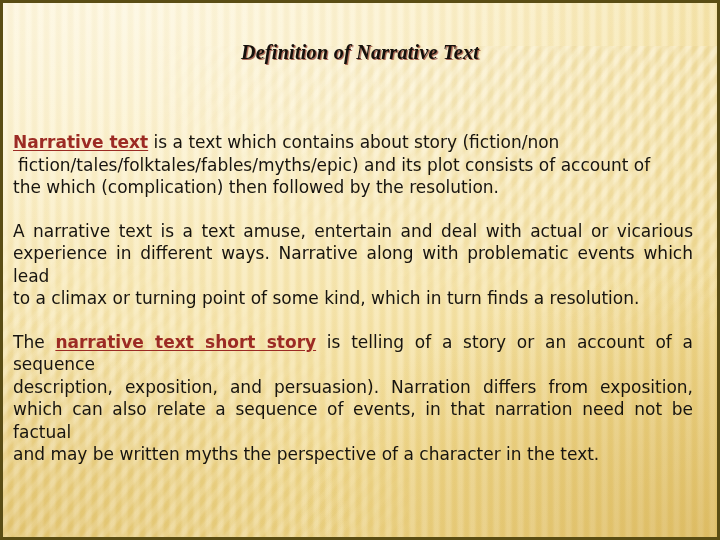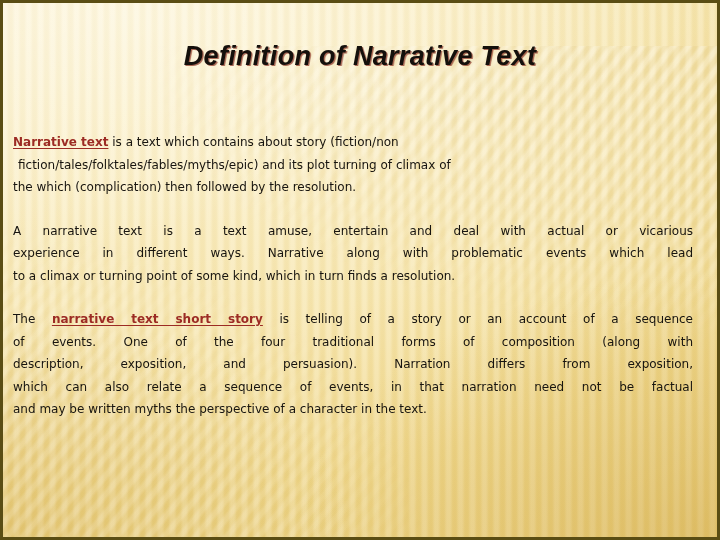--- a/index.html
+++ b/index.html
@@ -98,40 +98,40 @@
     position: absolute;
     inset: 0;
   }
 
   .slide-title {
     position: absolute;
     left: 0;
     right: 0;
     top: 38px;
     text-align: center;
-    font-family: Liberation Sans, sans-serif;
+    font-family: Liberation Serif, serif;
     font-weight: 700;
     font-style: italic;
-    font-size: 27px;
+    font-size: 20px;
     letter-spacing: 0.3px;
     color: #14100c;
     text-shadow:
       1px 1px 0 rgba(138, 44, 30, 0.55),
       1.6px 1.3px 0 rgba(120, 38, 26, 0.30);
     white-space: nowrap;
   }
 
   .body {
     position: absolute;
     left: 10px;
     top: 128px;
     width: 680px;
     color: #17140f;
     font-family: "DejaVu Sans", sans-serif;
-    font-size: 12px;
+    font-size: 17px;
     line-height: 22.5px;
   }
 
   .para {
     margin: 0 0 21px 0;
     text-align: justify;
     text-justify: inter-word;
   }
 
   .para.p1 { text-align: left; }
@@ -163,33 +163,32 @@
   <div class="bg-shade"></div>
 
   <div class="content">
 
     <div class="slide-title">Definition of Narrative Text</div>
 
     <div class="body">
 
       <p class="para p1">
         <span class="line"><span class="term">Narrative text</span><span> is a text which contains about story (fiction/non</span></span>
-        <span class="line l2">fiction/tales/folktales/fables/myths/epic) and its plot turning of climax of</span>
+        <span class="line l2">fiction/tales/folktales/fables/myths/epic) and its plot consists of account of</span>
         <span class="line">the which (complication) then followed by the resolution.</span>
       </p>
 
       <p class="para p2">
         <span class="line just">A narrative text is a text amuse, entertain and deal with actual or vicarious</span>
         <span class="line just">experience in different ways. Narrative along with problematic events which lead</span>
         <span class="line">to a climax or turning point of some kind, which in turn finds a resolution.</span>
       </p>
 
       <p class="para p3">
         <span class="line just"><span>The </span><span class="term">narrative text short story</span><span> is telling of a story or an account of a sequence</span></span>
-        <span class="line just">of events. One of the four traditional forms of composition (along with</span>
         <span class="line just">description, exposition, and persuasion). Narration differs from exposition,</span>
         <span class="line just">which can also relate a sequence of events, in that narration need not be factual</span>
         <span class="line">and may be written myths the perspective of a character in the text.</span>
       </p>
 
     </div>
   </div>
 </div>
 
 </body></html>

